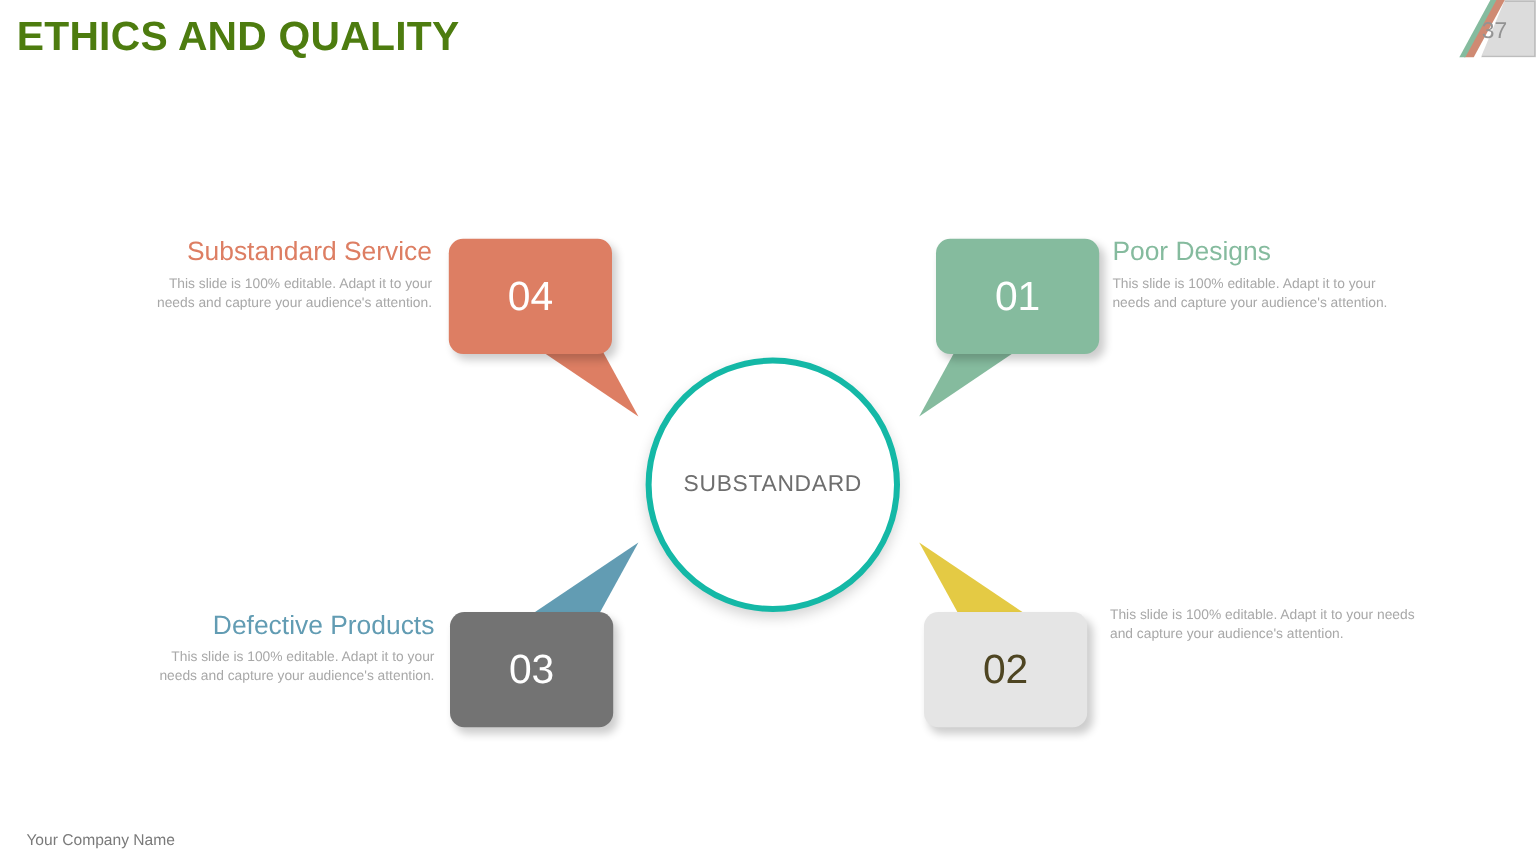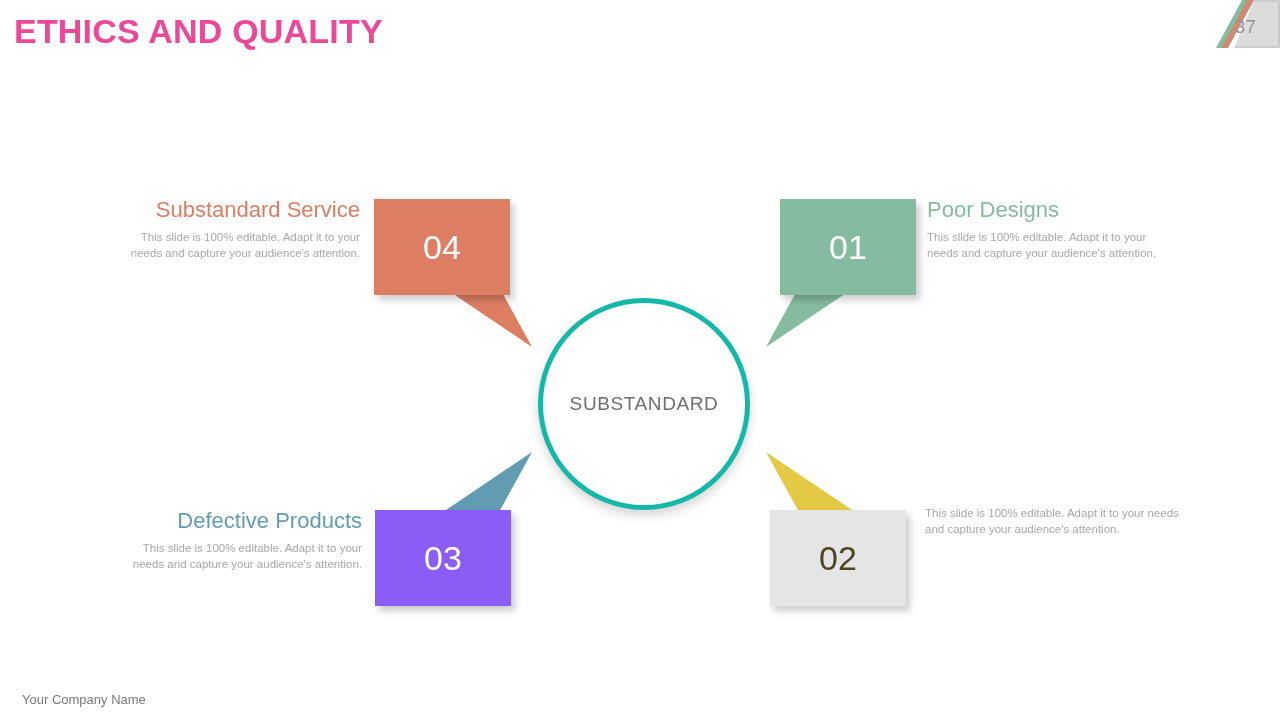--- a/index.html
+++ b/index.html
@@ -16,21 +16,21 @@
     font-family: "Liberation Sans", sans-serif;
   }
 
   
   .slide-title {
     position: absolute;
     left: 14px;
     top: 12px;
     font-size: 34px;
     font-weight: bold;
-    color: #ec4899;
+    color: #4d7c0f;
     letter-spacing: 0.2px;
     white-space: nowrap;
   }
 
   
   .page-badge {
     position: absolute;
     right: 0px;
     top: 0px;
     width: 72px;
@@ -67,37 +67,37 @@
     color: #6e6e6e;
     letter-spacing: 0.6px;
     white-space: nowrap;
   }
 
   
   .callout {
     position: absolute;
     width: 136px;
     height: 96px;
-    border-radius: 0;
+    border-radius: 12px;
     box-shadow: 4px 5px 7px rgba(0,0,0,0.20);
     display: flex;
     align-items: center;
     justify-content: center;
     z-index: 3;
   }
   .callout .num {
     font-size: 34px;
     color: #ffffff;
     line-height: 1;
   }
   .callout.dark-num .num { color: #4e4522; }
 
   .box-04 { left: 374px; top: 199px; background: #DD7E63; }
   .box-01 { left: 780px; top: 199px; background: #85BB9E; }
-  .box-03 { left: 375px; top: 510px; background: #8b5cf6; }
+  .box-03 { left: 375px; top: 510px; background: #737373; }
   .box-02 { left: 770px; top: 510px; background: #e5e5e5; }
 
   
   .tail {
     position: absolute;
     z-index: 2;
     pointer-events: none;
   }
   .tail svg { display: block; overflow: visible; }
 

